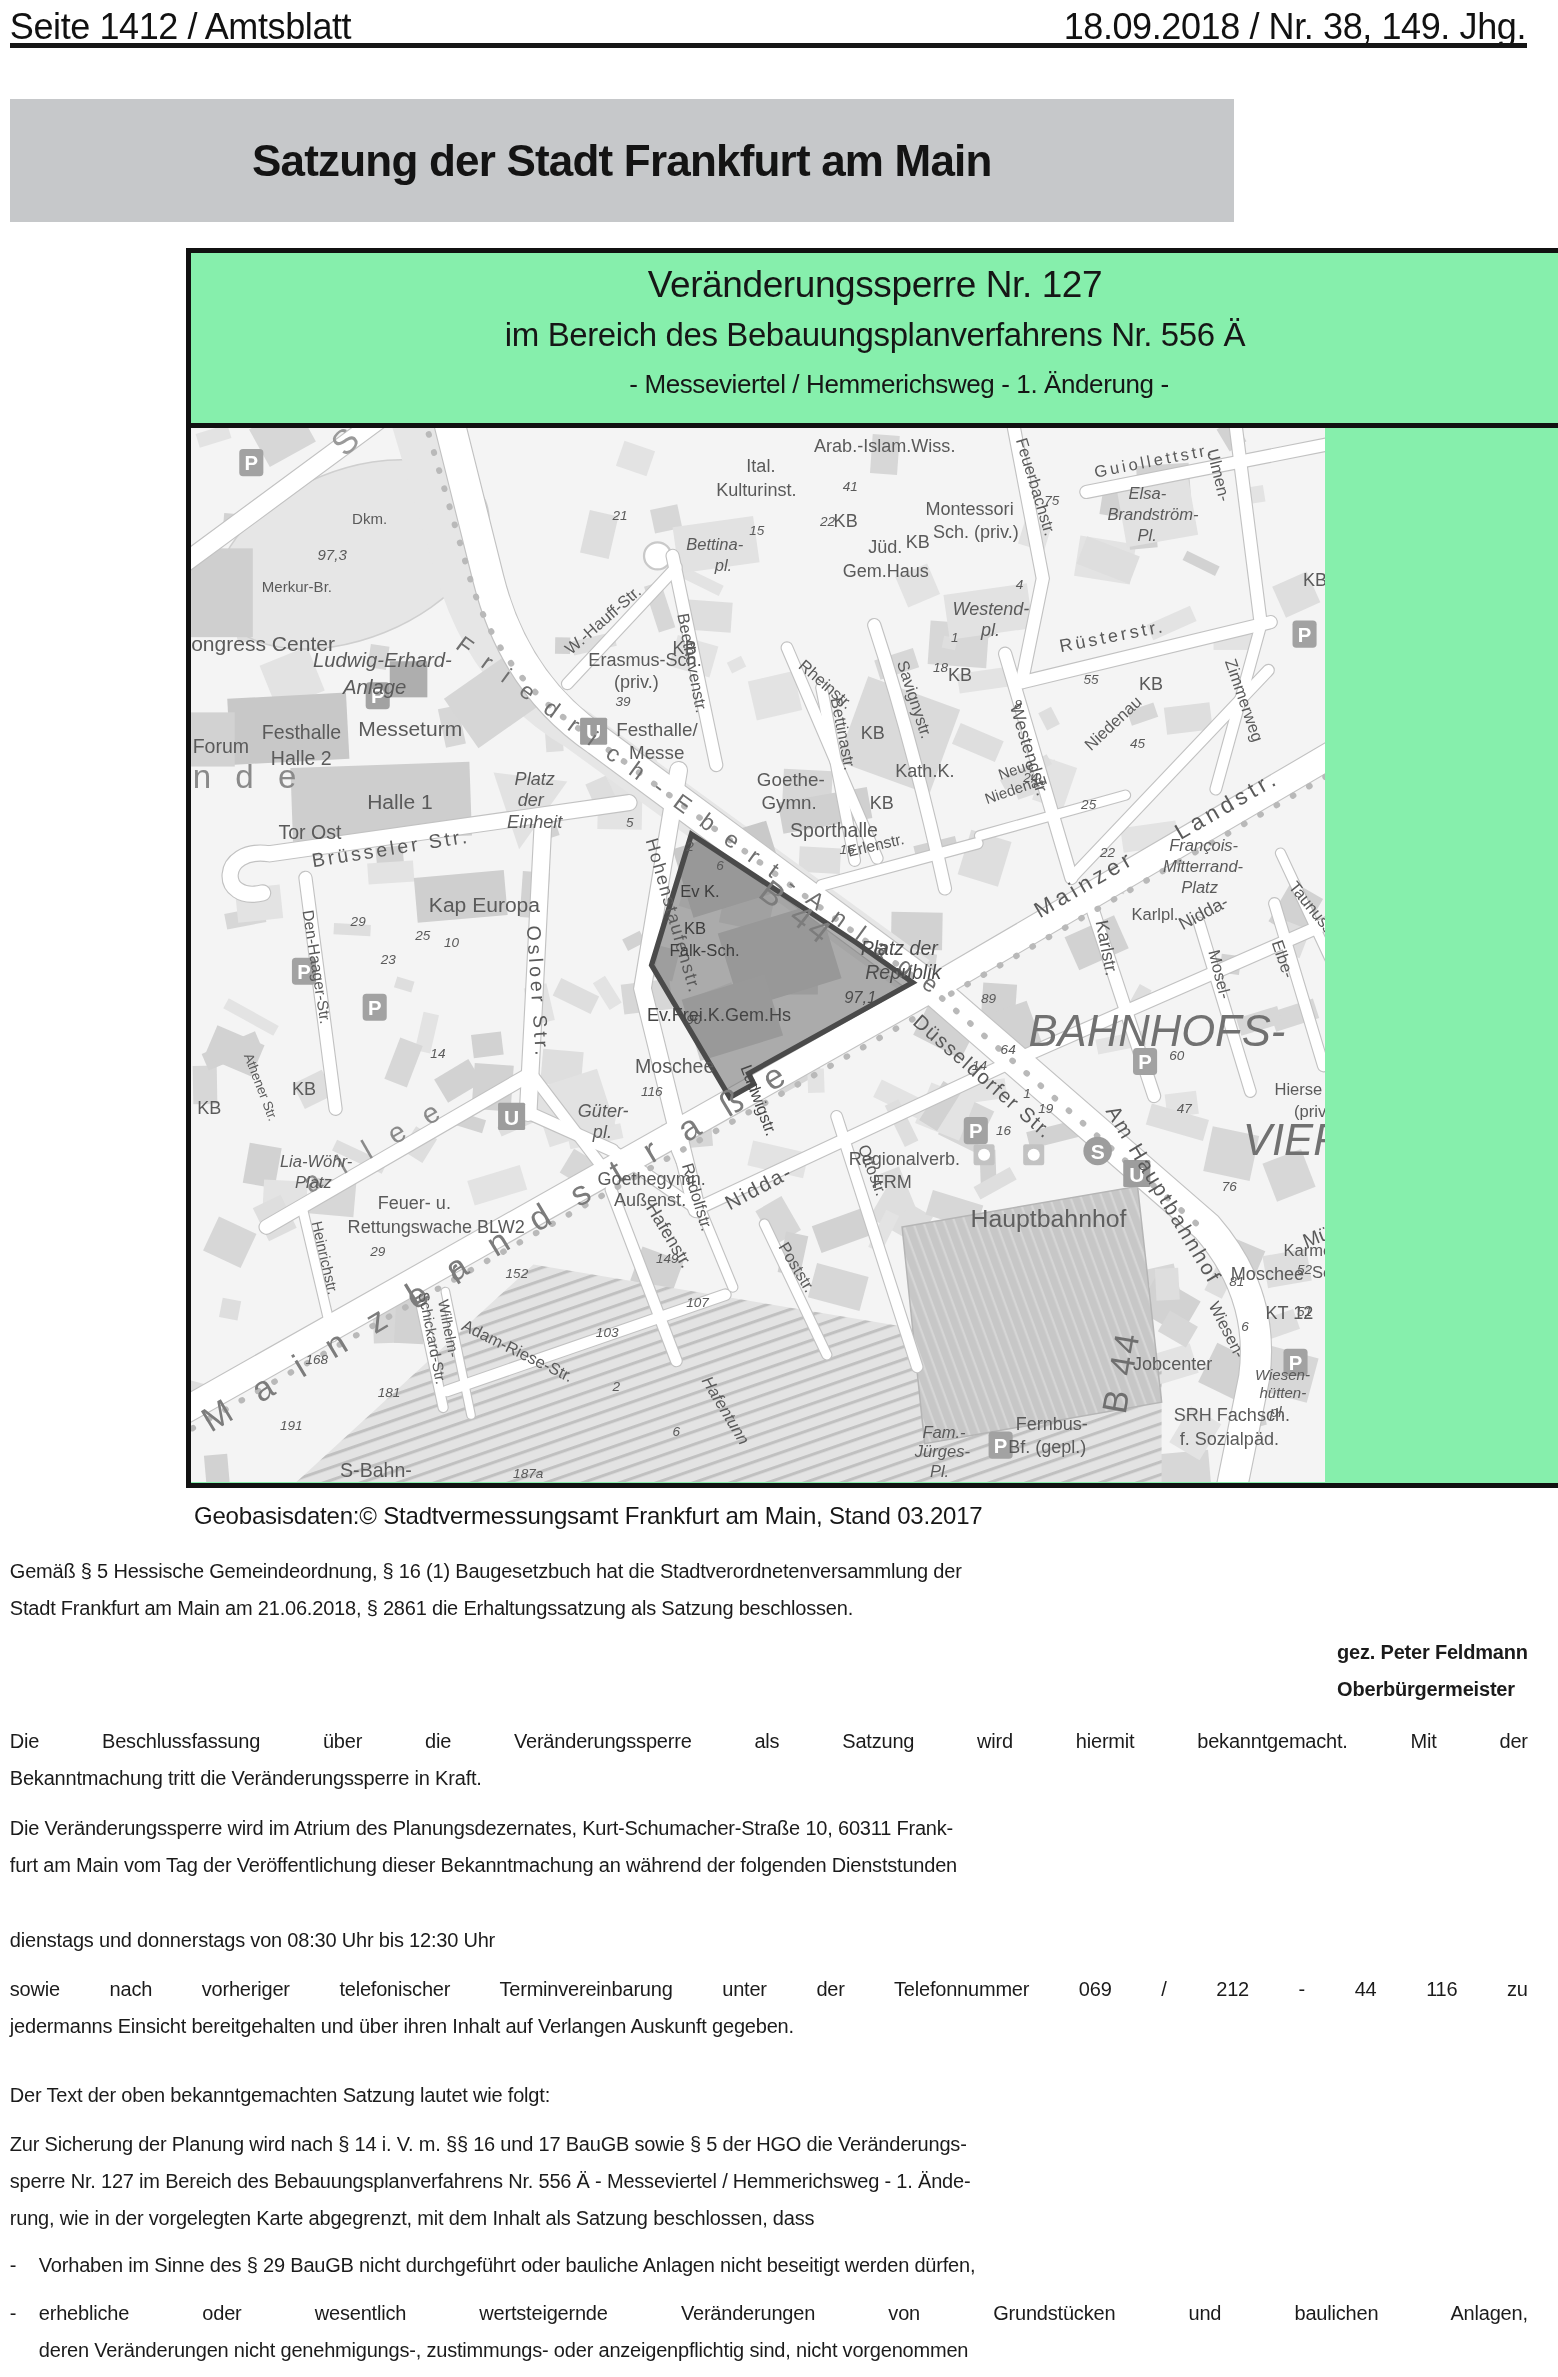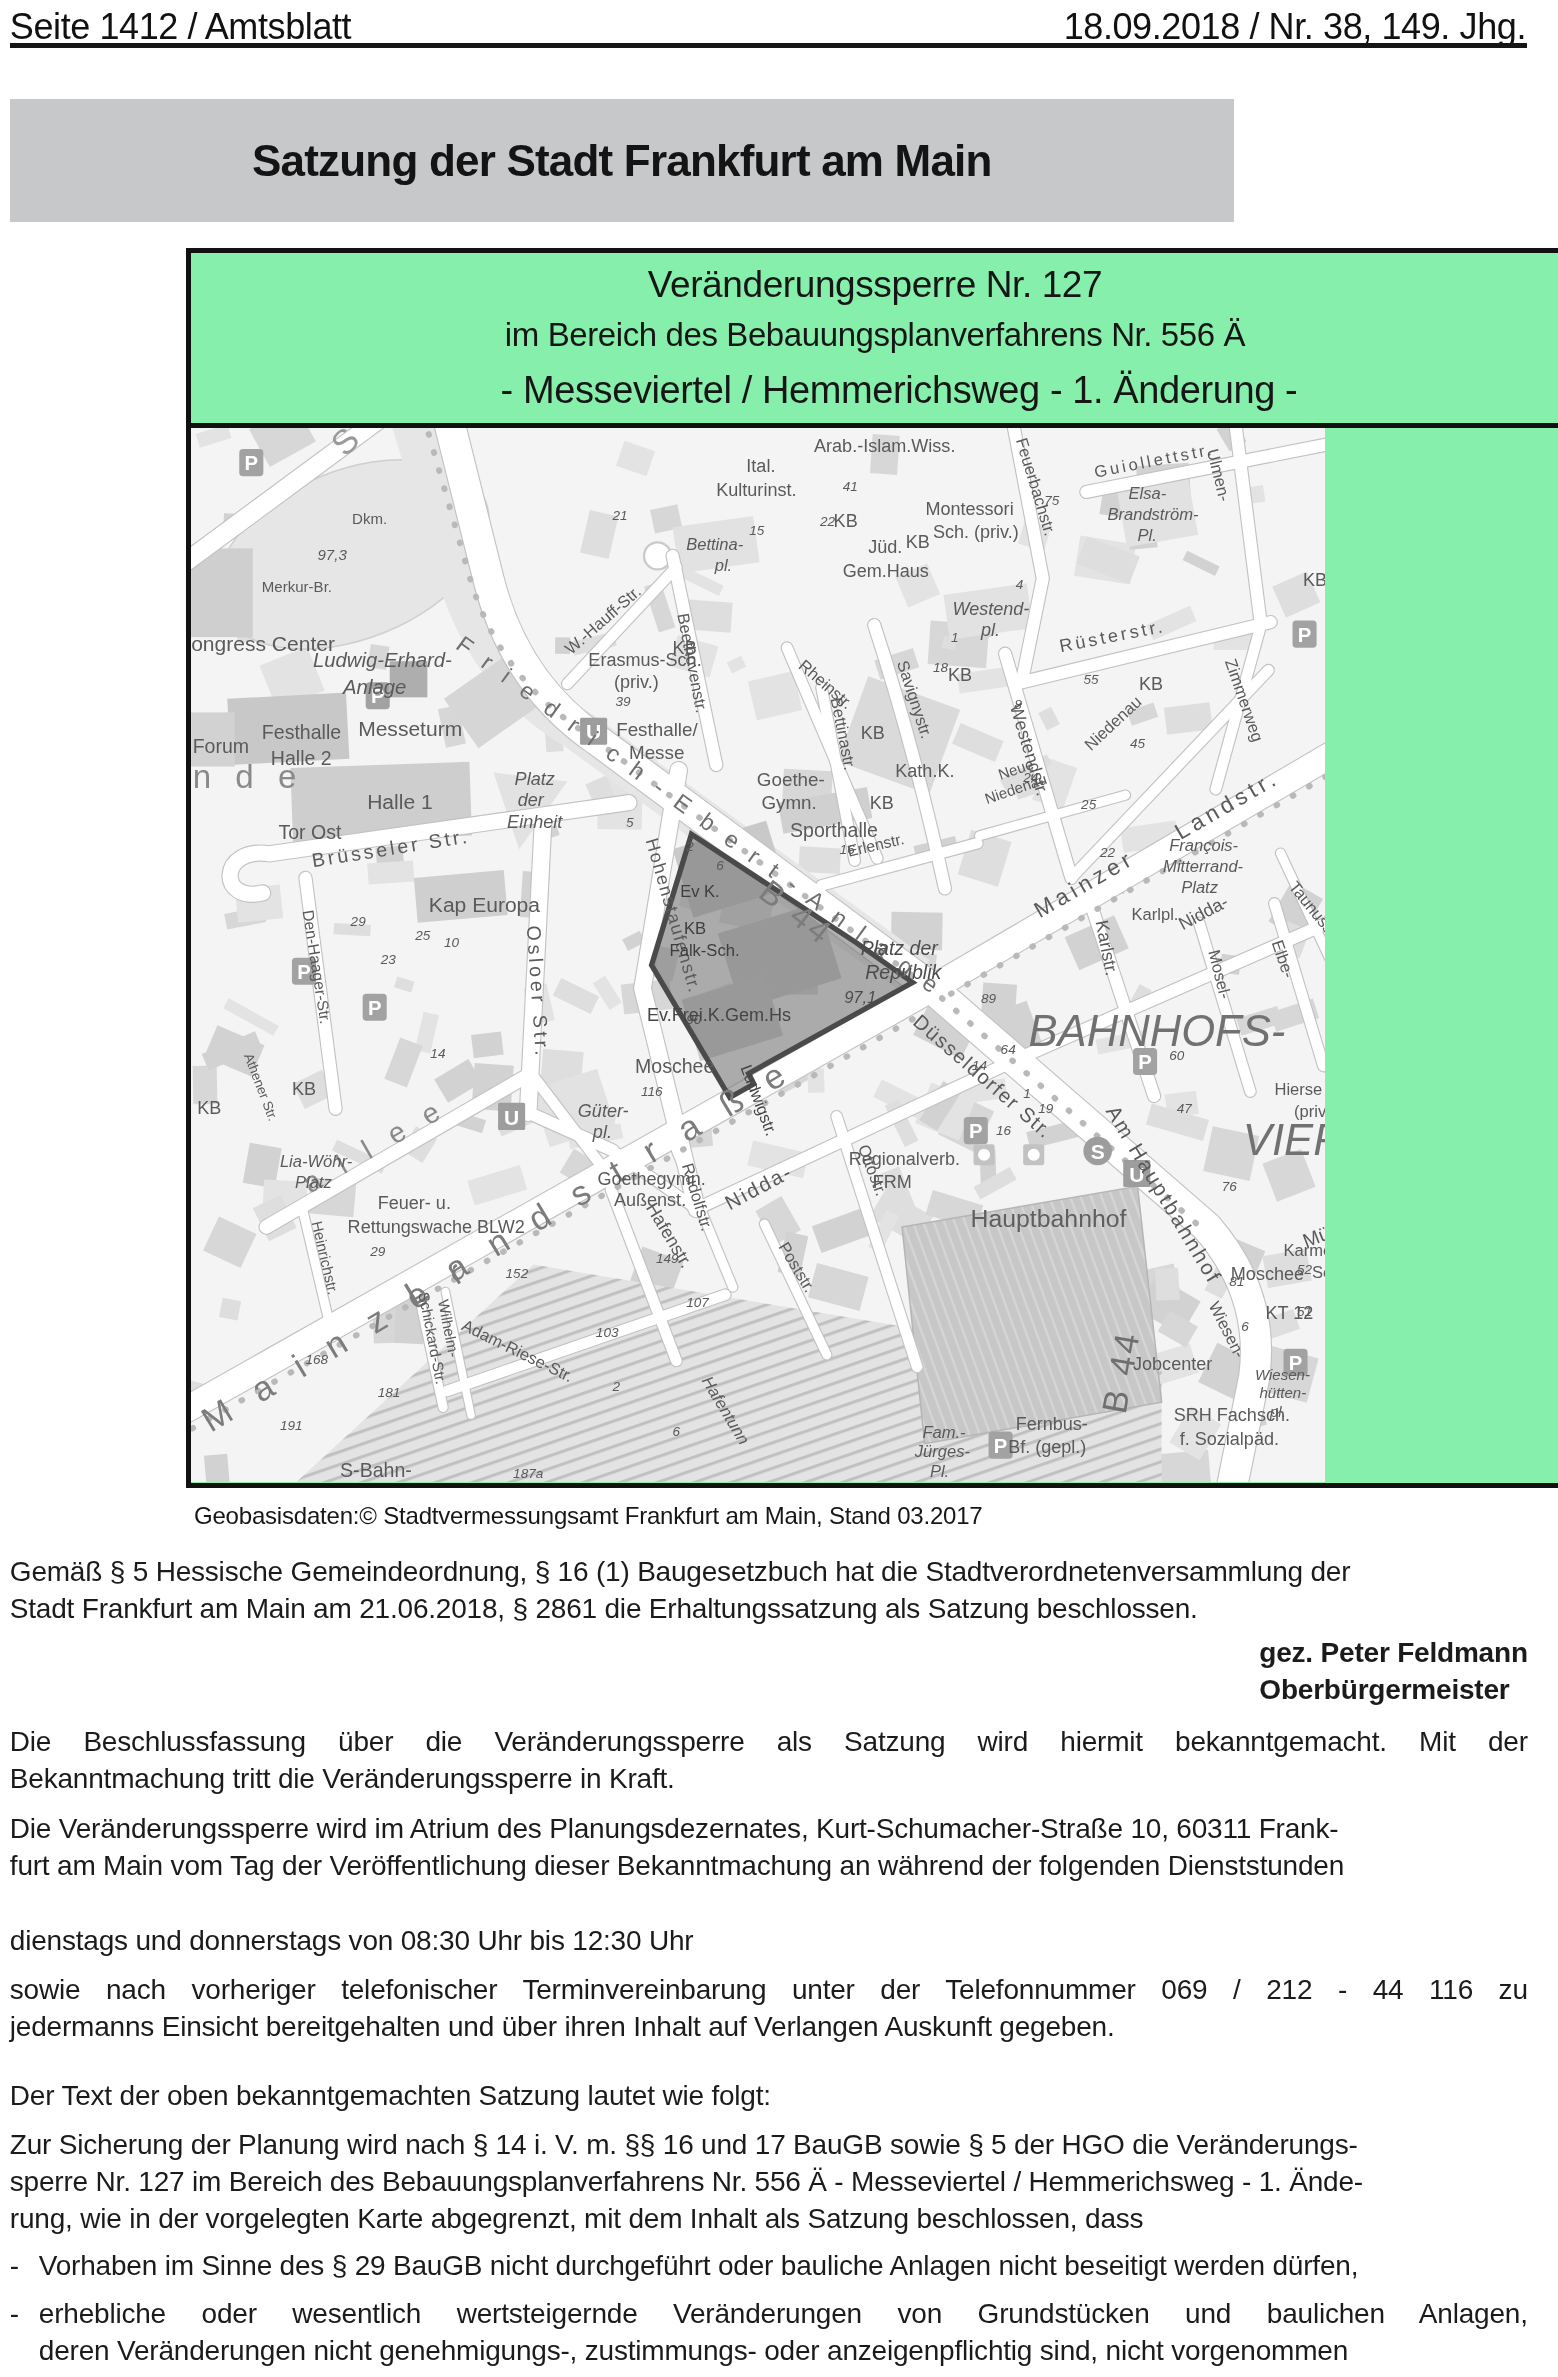--- a/index.html
+++ b/index.html
@@ -9,25 +9,25 @@
   .hdr-left{left:9.8px;}
   .hdr-right{right:32px;}
   .rule{position:absolute;left:9.8px;top:43px;width:1517px;height:4.5px;background:#161616;}
   .banner{position:absolute;left:9.8px;top:99px;width:1224px;height:123px;display:flex;align-items:center;justify-content:center;}
   .banner-title{font-size:44px;font-weight:bold;letter-spacing:-0.8px;color:#141414;}
   .mapbox{position:absolute;left:186px;top:248px;width:1378px;height:1240px;border:5.3px solid #111;box-sizing:border-box;background:#86efac;}
   .mapbox-head{position:relative;height:170px;border-bottom:5.3px solid #111;text-align:center;}
   .mt{position:absolute;left:0;right:0;color:#161616;letter-spacing:-0.4px;}
   .mt1{top:10.5px;font-size:37px;}
   .mt2{top:63px;font-size:33px;}
-  .mt3{top:116px;font-size:38px;padding-left:48px;}
+  .mt3{top:116px;font-size:26px;padding-left:48px;}
   .mapwrap{position:relative;width:1134px;height:1054px;overflow:hidden;background:#fdfdfd;}
   .caption{position:absolute;left:194px;top:1502px;font-size:24px;letter-spacing:-0.2px;color:#161616;}
   #bodytext{position:absolute;left:9.8px;top:0;width:1518px;}
-  .para{position:absolute;left:0;right:0;font-size:28px;line-height:37px;letter-spacing:-0.2px;color:#1b1b1b;}
+  .para{position:absolute;left:0;right:0;font-size:20px;line-height:37px;letter-spacing:-0.2px;color:#1b1b1b;}
   .para .line.stretch{text-align:justify;text-align-last:justify;}
   .para.sig{left:auto;right:0;width:max-content;font-weight:bold;}
   .para.bullet{padding-left:29px;}
   .para .marker{position:absolute;left:0;top:0;}
   svg text{font-family:"Liberation Sans",sans-serif;}
 </style>
 </head>
 <body>
 
 <div id="page">

